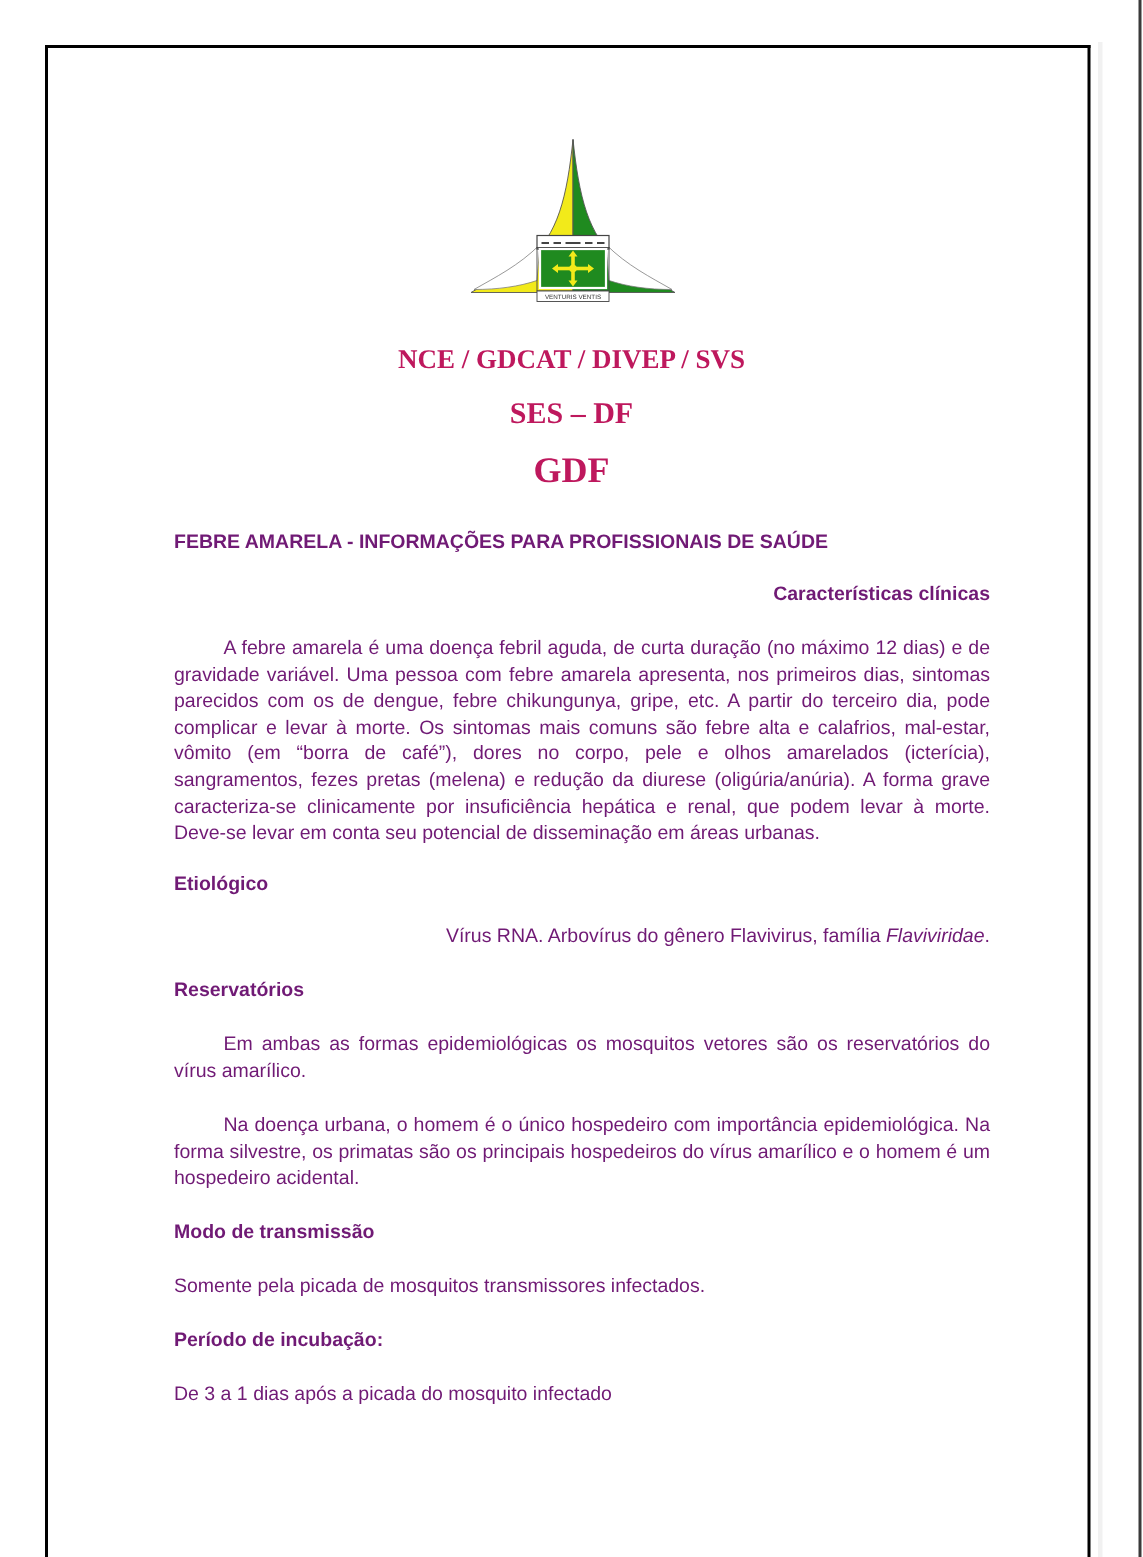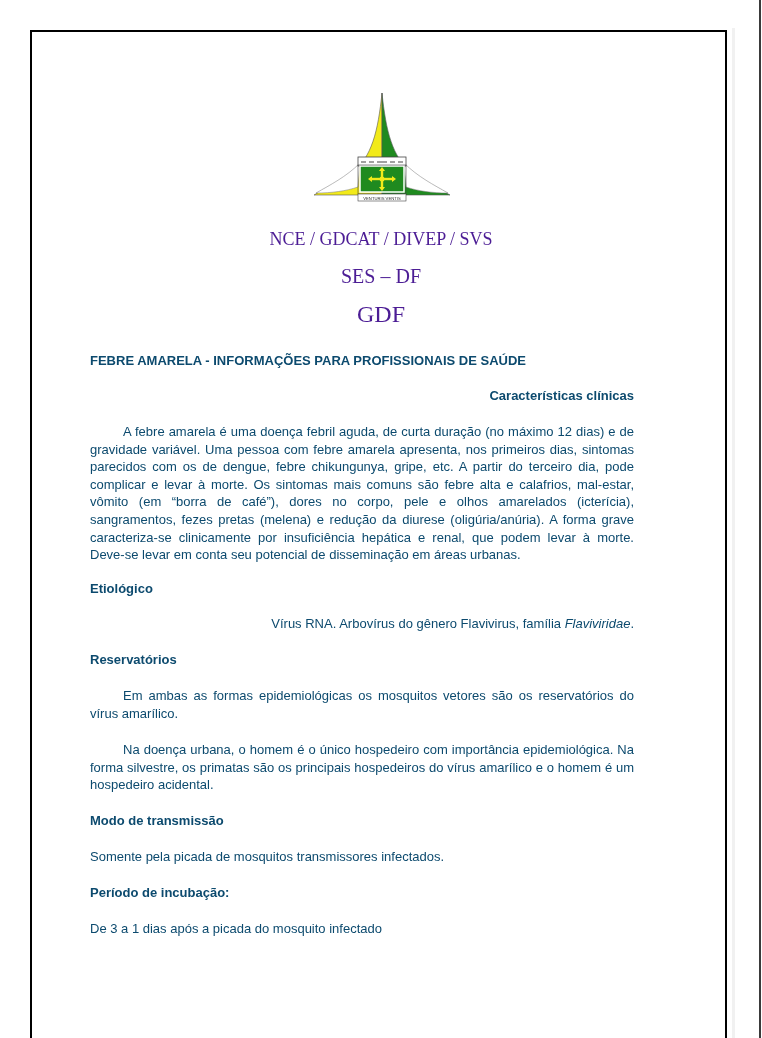--- a/index.html
+++ b/index.html
@@ -10,28 +10,28 @@
   }
   .right-edge {
     position: absolute; left: 759px; top: 0; width: 2px; height: 1038px; background: #3a3a3a;
   }
   .right-shadow {
     position: absolute; left: 732px; top: 28px; width: 3px; height: 1010px; background: #f1f1f1;
   }
   .logo { position: absolute; left: 312px; top: 91px; width: 140px; height: 112px; }
   .center-line {
     position: absolute; left: 0; width: 762px; text-align: center;
-    font-family: "Liberation Serif", serif; color: #4c1d95;
+    font-family: "Liberation Serif", serif; color: #be185d; font-weight: bold;
   }
   .h-org { top: 229px; font-size: 18px; }
   .h-ses { top: 265px; font-size: 20px; }
   .h-gdf { top: 301px; font-size: 24px; }
   .content {
-    position: absolute; left: 90px; width: 544px;
-    font-family: "Liberation Sans", sans-serif; font-size: 13px; color: #0c4a6e;
+    position: absolute; left: 116px; width: 544px;
+    font-family: "Liberation Sans", sans-serif; font-size: 13px; color: #701a75;
   }
   .bold { font-weight: bold; }
   .para { text-align: justify; line-height: 17.6px; text-align-last: left; }
   .indent { text-indent: 33px; }
   em { font-style: italic; }
 </style>
 </head>
 <body>
 
 <div class="right-shadow"></div>

